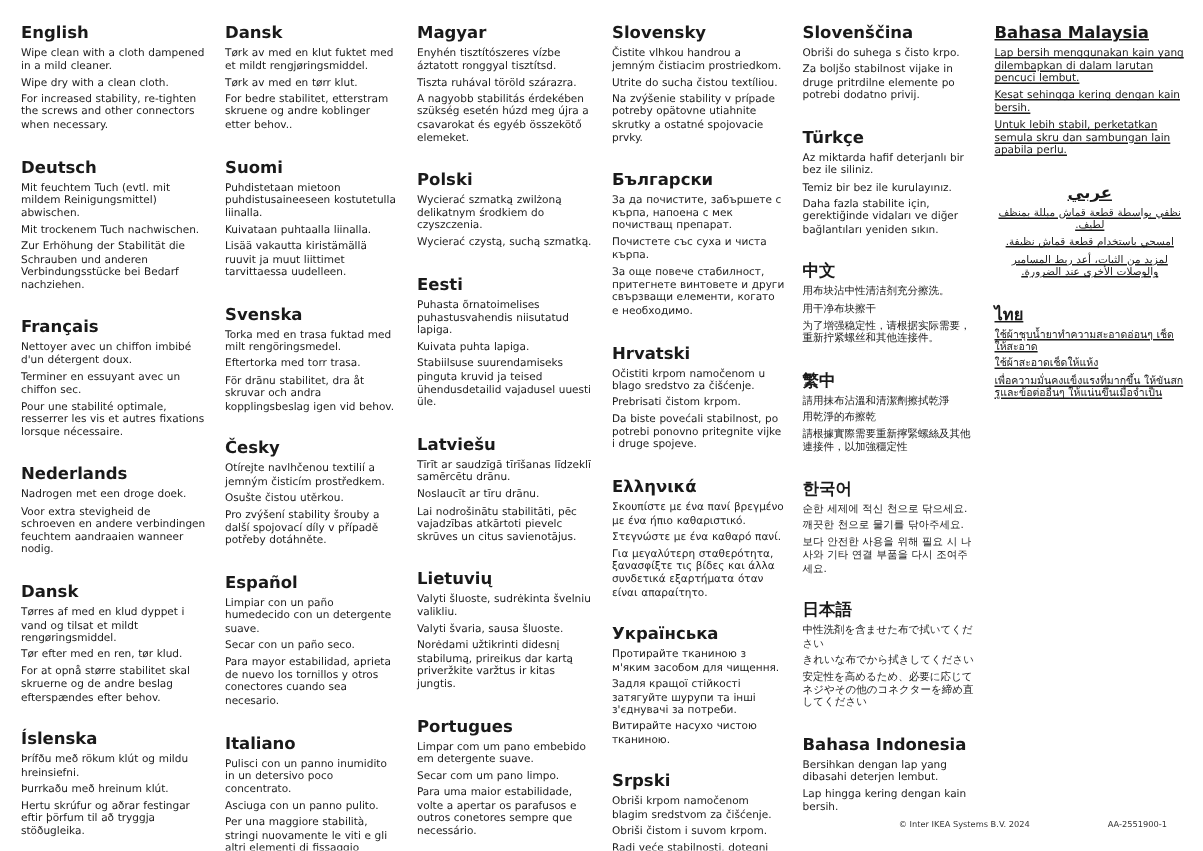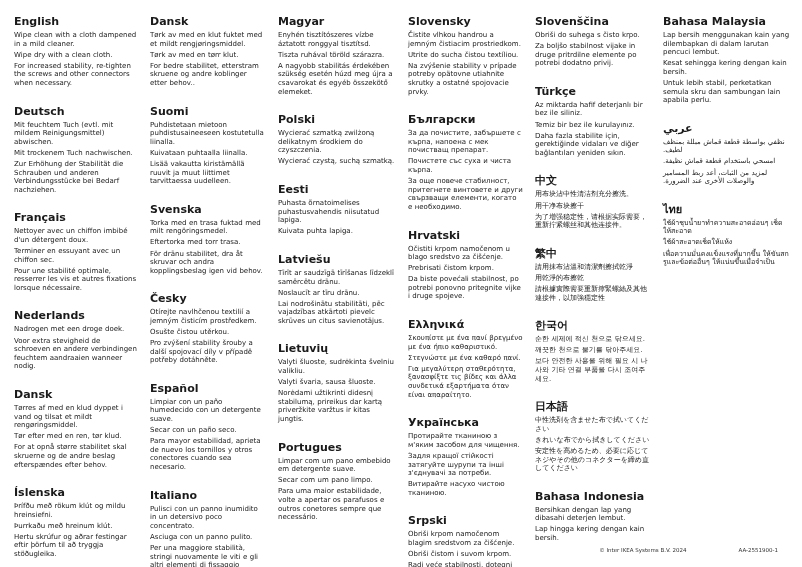--- a/index.html
+++ b/index.html
@@ -19,36 +19,36 @@
   .columns {
     display: flex;
     align-items: flex-start;
   }
   .col { flex: 0 0 auto; }
   .col:nth-child(1) { width: 136px; }
   .col:nth-child(2) { width: 128px; }
   .col:nth-child(3) { width: 130px; }
   .col:nth-child(4) { width: 127px; }
   .col:nth-child(5) { width: 128px; }
-  .col:nth-child(6) { width: 139px; }
+  .col:nth-child(6) { width: 139px; text-decoration: underline; }
   .section { margin-bottom: 18px; padding-right: 12px; }
   .lang-heading {
     font-size: 11px;
     font-weight: bold;
     line-height: 12px;
     margin-bottom: 3px;
     letter-spacing: 0;
   }
   .para {
     font-size: 7px;
     line-height: 8.6px;
     margin-bottom: 2.5px;
     word-spacing: 0.2px;
   }
-  .section.rtl { text-align: left; direction: rtl; }
+  .section.rtl { text-align: center; direction: rtl; }
   .footer {
     position: absolute;
     right: 24px;
     bottom: 14px;
     display: flex;
     gap: 52px;
     align-items: baseline;
     font-size: 5.5px;
     color: #333333;
   }
@@ -142,20 +142,21 @@
         </section>
         <section class="section">
           <h2 class="lang-heading">Polski</h2>
           <p class="para">Wycierać szmatką zwilżoną delikatnym środkiem do czyszczenia.</p>
           <p class="para">Wycierać czystą, suchą szmatką.</p>
         </section>
         <section class="section">
           <h2 class="lang-heading">Eesti</h2>
           <p class="para">Puhasta õrnatoimelises puhastusvahendis niisutatud lapiga.</p>
           <p class="para">Kuivata puhta lapiga.</p>
+          <p class="para">Stabiilsuse suurendamiseks pinguta kruvid ja teised ühendusdetailid vajadusel uuesti üle.</p>
         </section>
         <section class="section">
           <h2 class="lang-heading">Latviešu</h2>
           <p class="para">Tīrīt ar saudzīgā tīrīšanas līdzeklī samērcētu drānu.</p>
           <p class="para">Noslaucīt ar tīru drānu.</p>
           <p class="para">Lai nodrošinātu stabilitāti, pēc vajadzības atkārtoti pievelc skrūves un citus savienotājus.</p>
         </section>
         <section class="section">
           <h2 class="lang-heading">Lietuvių</h2>
           <p class="para">Valyti šluoste, sudrėkinta švelniu valikliu.</p>

